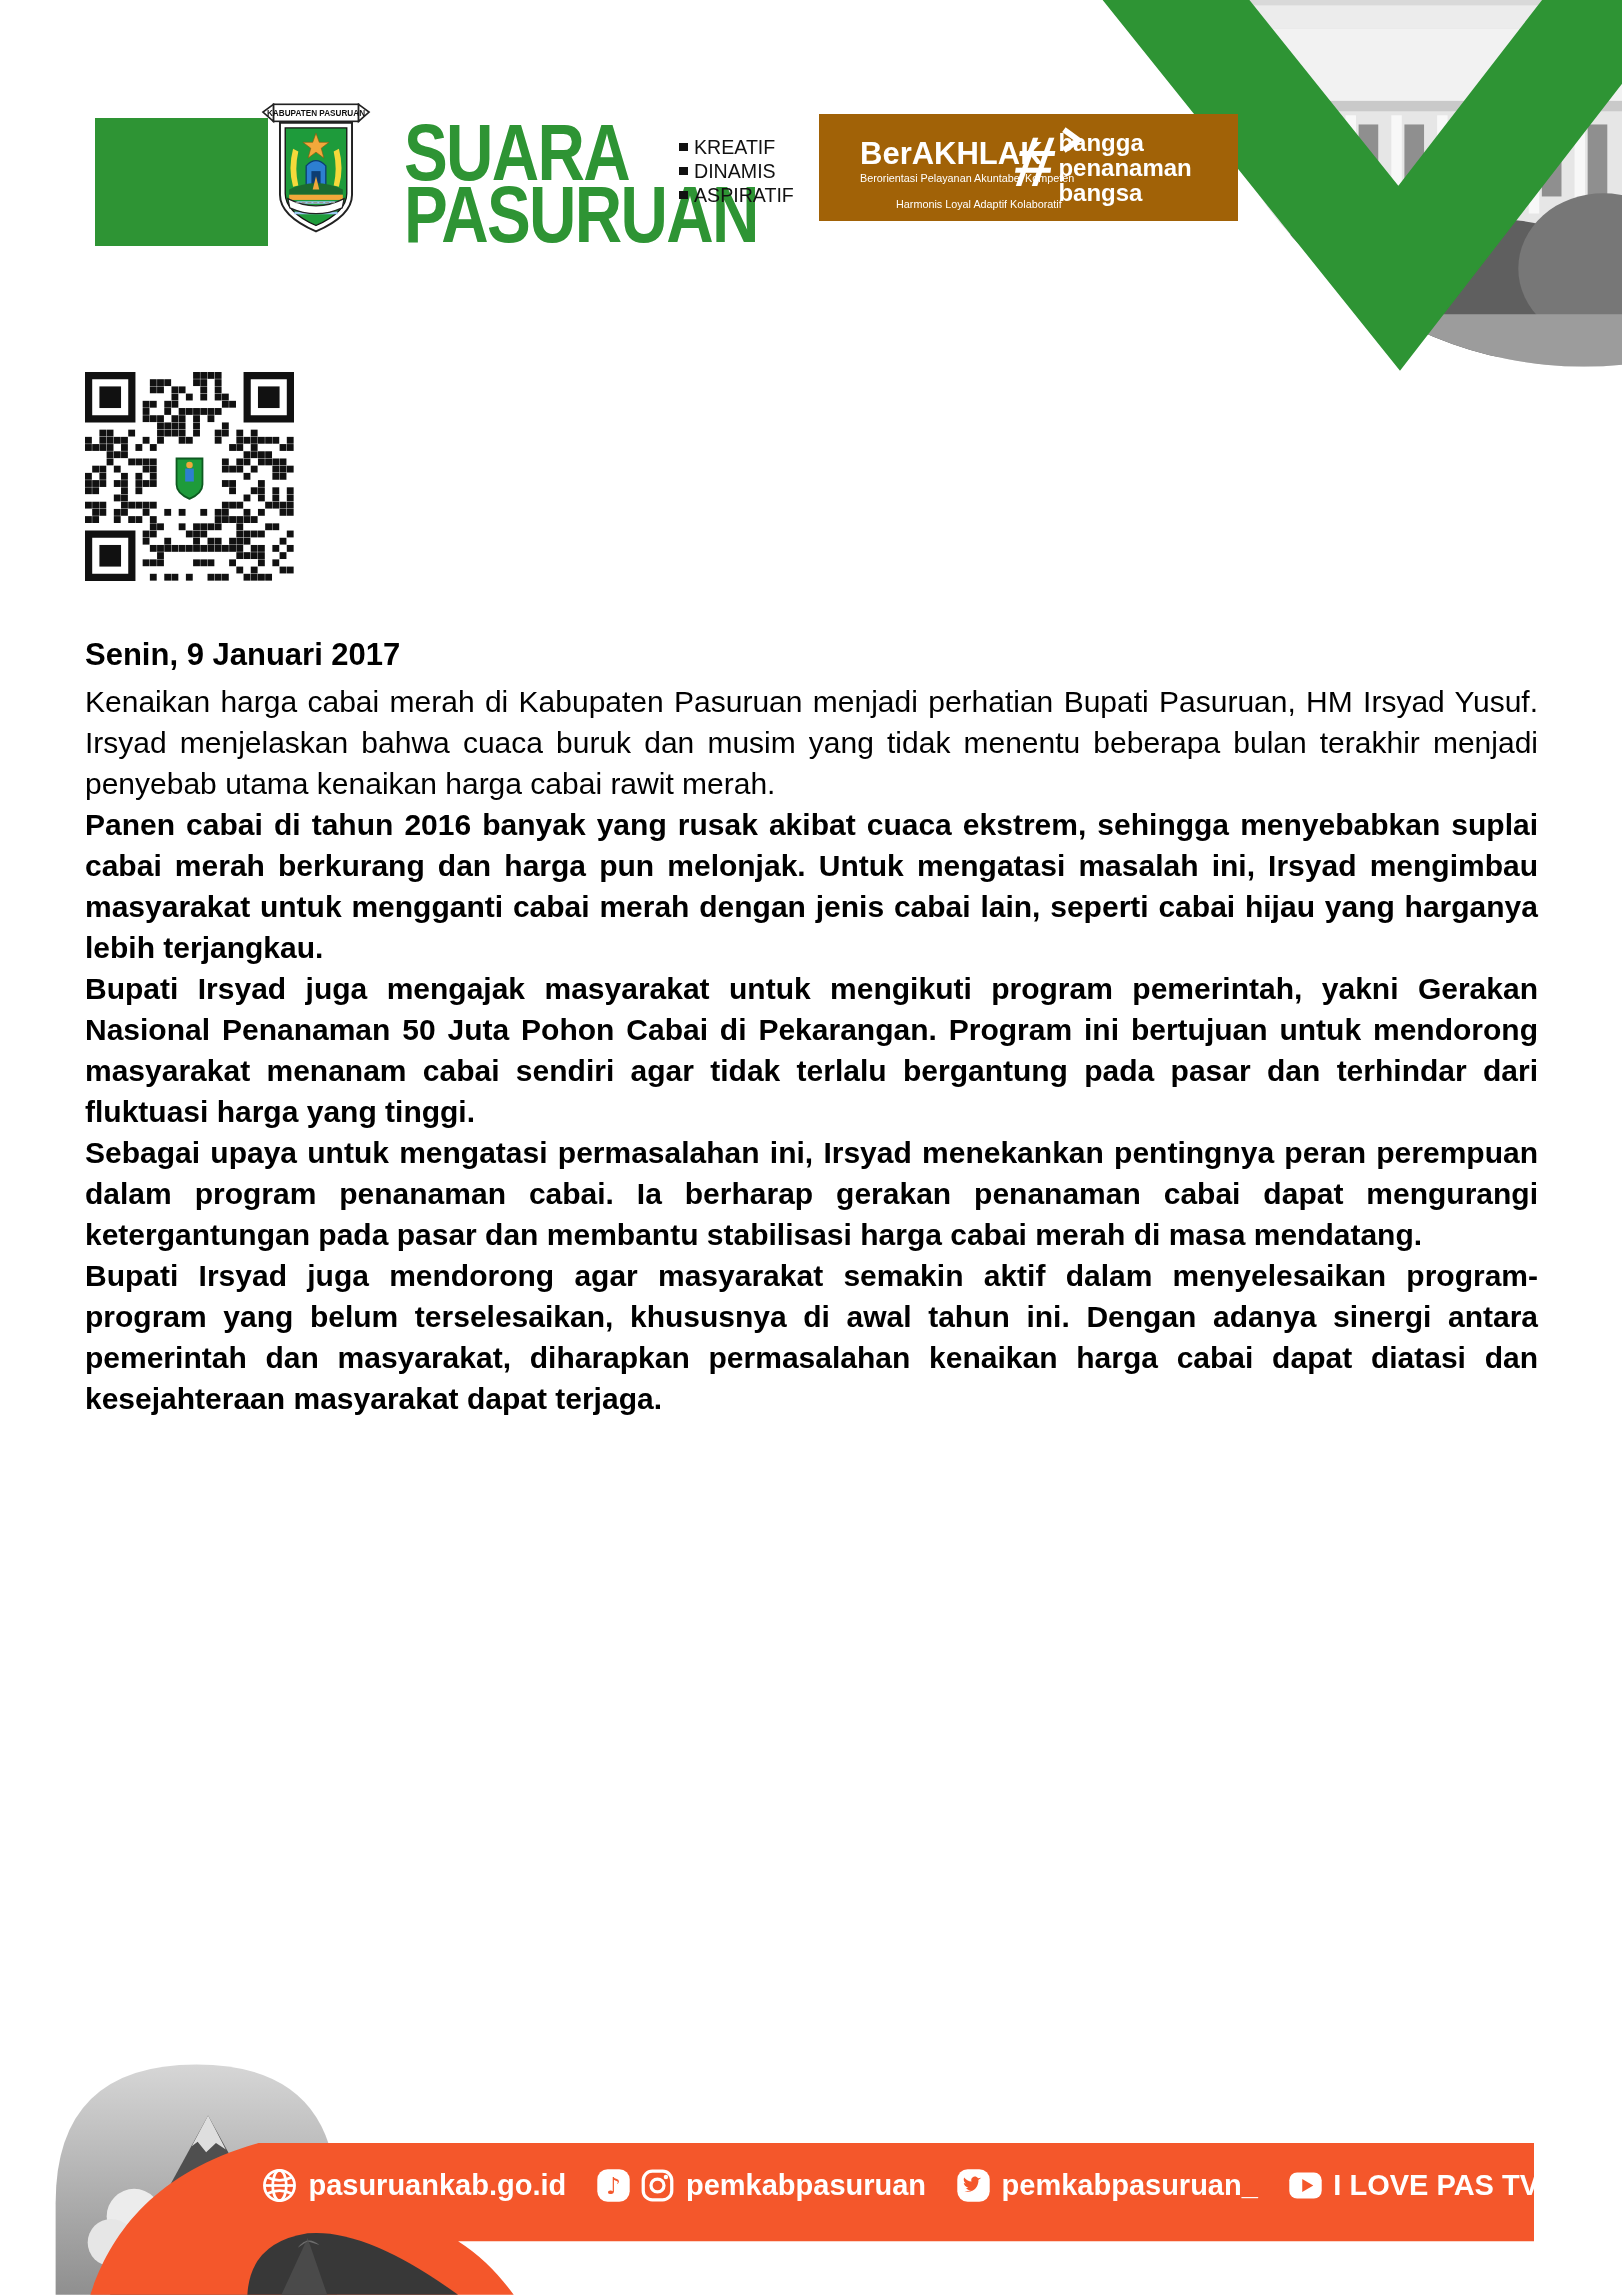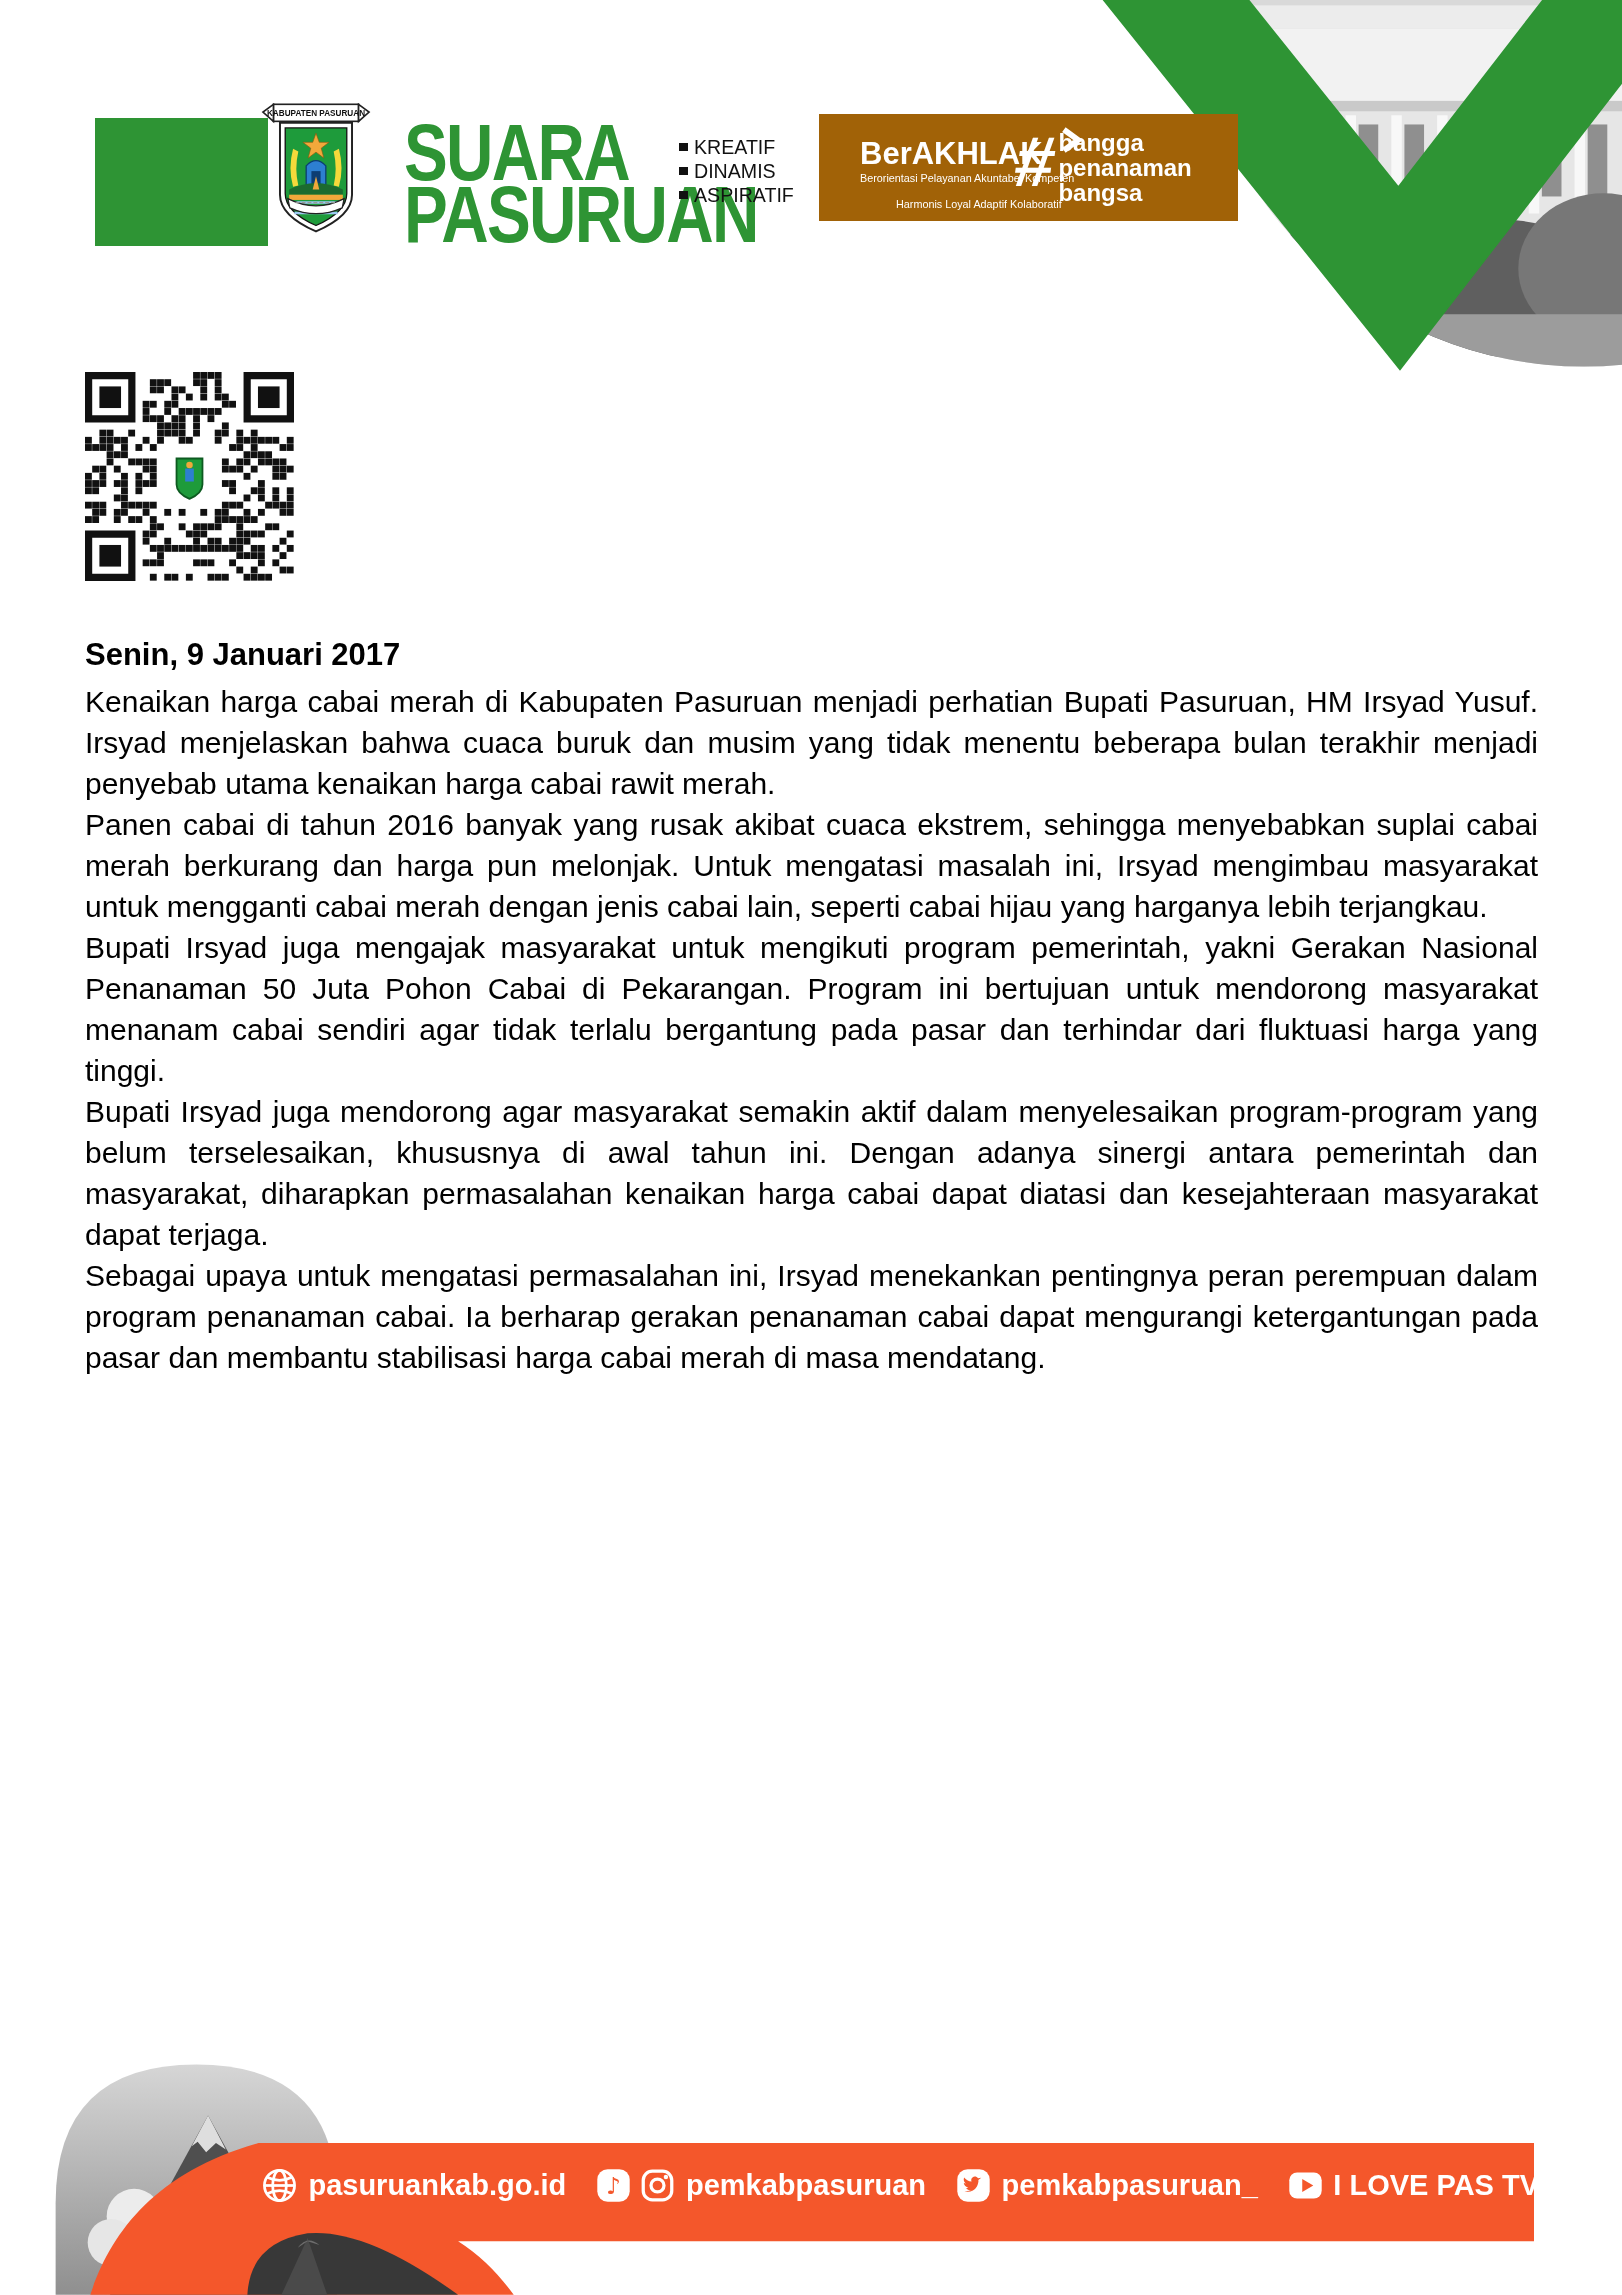--- a/index.html
+++ b/index.html
@@ -27,21 +27,21 @@
   .bangga-lines div{font-weight:bold;font-size:24px;line-height:25px;letter-spacing:0px;}
   
   .article{position:absolute;left:85px;top:321px;width:1453px;z-index:2;}
   .article h1{margin:0;font-size:51px;line-height:69px;font-weight:bold;text-align:center;letter-spacing:-1.3px;}
   .media-float{float:left;width:982px;height:1067px;}
   .noimg{display:block;margin-left:190px;margin-top:192px;}
   .qr-line{line-height:0;margin-top:51px;}
   .qr-line svg{display:inline-block;}
   .date{margin:55px 0 0 0;font-weight:bold;font-size:31px;line-height:37px;}
   .body-par{margin:7.9px 0 0 0;font-size:30px;line-height:41px;text-align:justify;}
-  .body-par + .body-par{margin-top:0;}
+  .body-par + .body-par{margin-top:0;font-weight:bold;}
   
   .footer-art{position:absolute;left:0;bottom:0;width:1623px;height:283px;z-index:1;}
   .social{position:absolute;left:177px;top:2167px;width:1446px;z-index:3;display:flex;justify-content:center;align-items:center;gap:30px;}
   .social-item{display:flex;align-items:center;gap:10.5px;color:#fff;font-weight:bold;font-size:29px;white-space:nowrap;}
   .social-item .icons{display:flex;align-items:center;gap:9.2px;}
   .note-glyph{font-family:"DejaVu Sans",sans-serif;}
 </style>
 </head>
 <body>
 
@@ -437,22 +437,22 @@
         <circle cx="14.5" cy="12.9" r="0.45" fill="#F2A83B"></circle>
       </g>
     </svg>
   </div>
 
   <p class="date">Senin, 9 Januari 2017</p>
 
   <p class="body-par">Kenaikan harga cabai merah di Kabupaten Pasuruan menjadi perhatian Bupati Pasuruan, HM Irsyad Yusuf. Irsyad menjelaskan bahwa cuaca buruk dan musim yang tidak menentu beberapa bulan terakhir menjadi penyebab utama kenaikan harga cabai rawit merah.</p>
   <p class="body-par">Panen cabai di tahun 2016 banyak yang rusak akibat cuaca ekstrem, sehingga menyebabkan suplai cabai merah berkurang dan harga pun melonjak. Untuk mengatasi masalah ini, Irsyad mengimbau masyarakat untuk mengganti cabai merah dengan jenis cabai lain, seperti cabai hijau yang harganya lebih terjangkau.</p>
   <p class="body-par">Bupati Irsyad juga mengajak masyarakat untuk mengikuti program pemerintah, yakni Gerakan Nasional Penanaman 50 Juta Pohon Cabai di Pekarangan. Program ini bertujuan untuk mendorong masyarakat menanam cabai sendiri agar tidak terlalu bergantung pada pasar dan terhindar dari fluktuasi harga yang tinggi.</p>
+  <p class="body-par">Sebagai upaya untuk mengatasi permasalahan ini, Irsyad menekankan pentingnya peran perempuan dalam program penanaman cabai. Ia berharap gerakan penanaman cabai dapat mengurangi ketergantungan pada pasar dan membantu stabilisasi harga cabai merah di masa mendatang.</p>
   <p class="body-par">Bupati Irsyad juga mendorong agar masyarakat semakin aktif dalam menyelesaikan program-program yang belum terselesaikan, khususnya di awal tahun ini. Dengan adanya sinergi antara pemerintah dan masyarakat, diharapkan permasalahan kenaikan harga cabai dapat diatasi dan kesejahteraan masyarakat dapat terjaga.</p>
-  <p class="body-par">Sebagai upaya untuk mengatasi permasalahan ini, Irsyad menekankan pentingnya peran perempuan dalam program penanaman cabai. Ia berharap gerakan penanaman cabai dapat mengurangi ketergantungan pada pasar dan membantu stabilisasi harga cabai merah di masa mendatang.</p>
 </div>
 
 <svg class="footer-art" viewBox="0 0 2480 432" aria-hidden="true">
   <defs>
     <linearGradient id="domeGrad" x1="0" y1="0" x2="0" y2="1">
       <stop offset="0" stop-color="#d6d6d6"></stop>
         <stop offset="1" stop-color="#8f8f8f"></stop>
     </linearGradient>
   </defs>
   <g>

